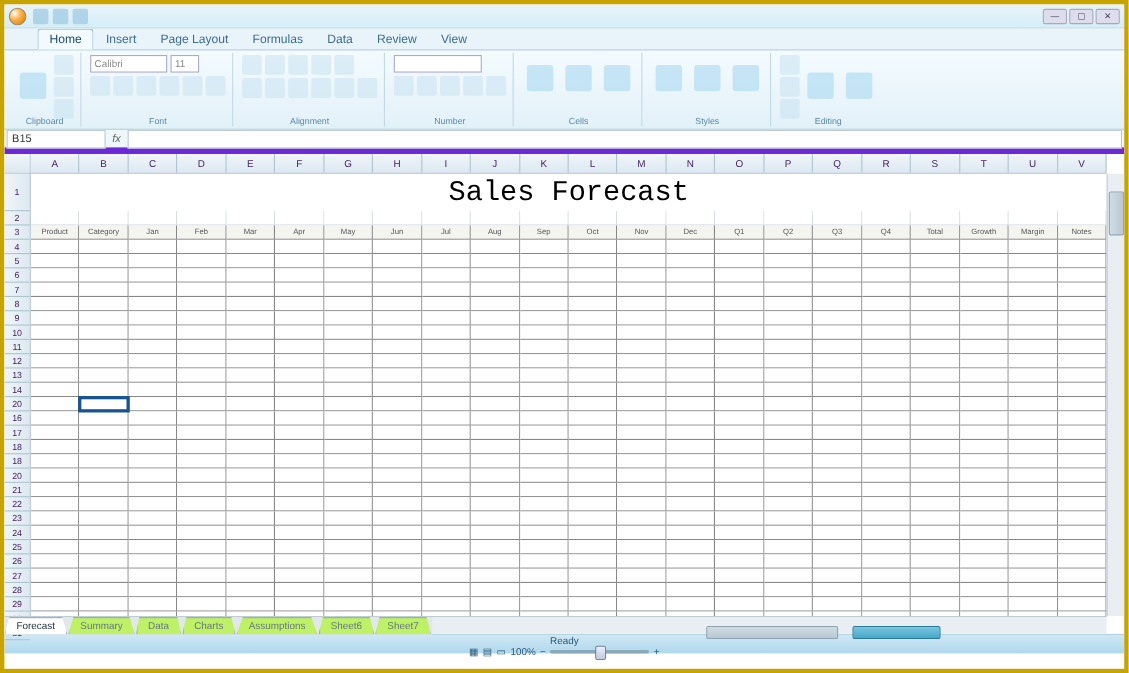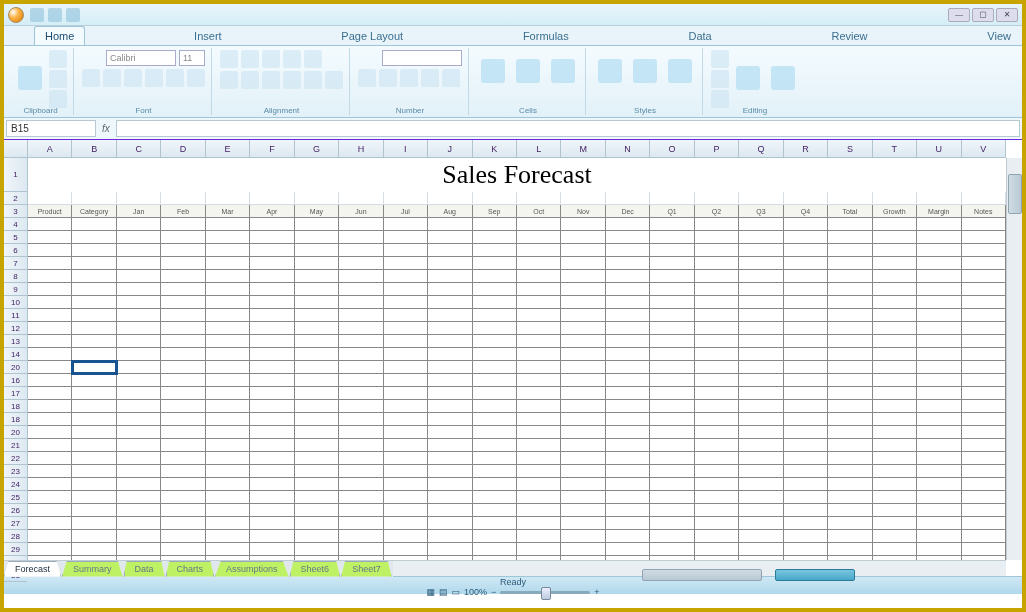--- a/index.html
+++ b/index.html
@@ -4,51 +4,51 @@
 <style>
 * { box-sizing: border-box; margin: 0; padding: 0; }
 body { font-family: "Segoe UI", Tahoma, sans-serif; font-size: 11px; background: #fff; width: 1026px; height: 612px; overflow: hidden; border: 4px solid #c8a400; }
 .titlebar { height: 22px; background: linear-gradient(#e8f4fa,#d5eef7); display: flex; align-items: center; justify-content: space-between; padding: 0 4px; border-bottom: 1px solid #b8cfda; }
 .titlebar .left { display:flex; align-items:center; gap:6px; }
 .office-btn { width:16px; height:16px; border-radius:50%; background: radial-gradient(circle at 30% 30%, #fff, #ffb347 40%, #d17a00); border:1px solid #a85; }
 .qat { display:flex; gap:4px; }
 .qat-btn { width:14px; height:14px; background:#7fb8d6; border-radius:2px; opacity:.5; }
 .win-ctrl { display:flex; gap:2px; }
 .win-btn { width:22px; height:14px; background:#dde; border:1px solid #aab; border-radius:2px; display:flex; align-items:center; justify-content:center; font-size:8px; color:#445; }
-.tabs { height:20px; background:#e8f4fa; display:flex; align-items:flex-end; padding-left:30px; border-bottom:1px solid #9fc5d8;justify-content:space-between; }
+.tabs { height:20px; background:#e8f4fa; display:flex; align-items:flex-end; padding-left:30px; border-bottom:1px solid #9fc5d8; }
 .tab { padding:3px 10px; font-size:11px; color:#3b6e8f; cursor:pointer; border:1px solid transparent; border-bottom:none; }
 .tab.active { background:#f4fbff; border-color:#9fc5d8; border-radius:3px 3px 0 0; color:#1a4a6e; font-weight:500; }
 .ribbon { height:72px; background:linear-gradient(#f4fbff,#e2f1f8); border-bottom:1px solid #9fc5d8; display:flex; padding:2px 4px; gap:2px; overflow:hidden; }
 .group { border-right:1px solid #c2dae6; padding:2px 6px 12px 6px; display:flex; flex-direction:column; justify-content:space-between; position:relative; }
 .group-label { position:absolute; bottom:0; left:0; right:0; text-align:center; font-size:8px; color:#5a8aa8; }
 .btns-row { display:flex; gap:3px; flex-wrap:wrap; align-items:center; }
 .btns-col { display:flex; flex-direction:column; gap:2px; }
 .big-btn { width:32px; height:44px; display:flex; flex-direction:column; align-items:center; justify-content:center; border:1px solid transparent; border-radius:3px; cursor:pointer; }
 .big-btn .icon { width:24px; height:24px; background:#a8d8f0; border-radius:3px; margin-bottom:2px; opacity:.6; }
 .small-btn { width:18px; height:18px; background:#c8e2f0; border-radius:2px; cursor:pointer; opacity:.55; }
-.font-box { width:70px; height:16px; background:#fff; border:1px solid #aac; font-size:9px; padding:1px 3px; color:#888;margin-left:24px; }
+.font-box { width:70px; height:16px; background:#fff; border:1px solid #aac; font-size:9px; padding:1px 3px; color:#888; }
 .size-box { width:26px; height:16px; background:#fff; border:1px solid #aac; font-size:9px; padding:1px 3px; color:#888; }
-.namebox-row { height:22px; background:#eef7fb; border-bottom:1px solid #6d28d9; display:flex; align-items:center; padding:0 2px; gap:6px; }
+.namebox-row { height:22px; background:#eef7fb; border-bottom:6px solid #6d28d9; display:flex; align-items:center; padding:0 2px; gap:6px; }
 .namebox { width:90px; height:17px; background:#fff; border:1px solid #b8c8d0; font-size:10px; padding:1px 4px; color:#333; }
 .fx-label { font-style:italic; font-size:10px; color:#666; }
 .fx-input { flex:1; height:17px; background:#fff; border:1px solid #b8c8d0; }
 .sheet-area { height:436px; display:flex; background:#fff; position:relative; }
 .col-hdrs { height:18px; display:flex; background:linear-gradient(#f0f6fa,#dce8f0); border-bottom:1px solid #b0c4d0; position:absolute; top:0; left:24px; right:16px; }
 .select-all { width:24px; height:18px; background:linear-gradient(#f0f6fa,#dce8f0); border-right:1px solid #b0c4d0; border-bottom:1px solid #b0c4d0; position:absolute; top:0; left:0; }
 .col-h { border-right:1px solid #b0c4d0; text-align:center; font-size:9px; color:#426; display:flex; align-items:center; justify-content:center; flex:1; min-width:42px; }
 .row-hdrs { width:24px; position:absolute; top:18px; left:0; bottom:16px; background:linear-gradient(90deg,#f0f6fa,#dce8f0); border-right:1px solid #b0c4d0; }
 .row-h { height:13px; border-bottom:1px solid #b0c4d0; font-size:8px; color:#426; display:flex; align-items:center; justify-content:center; }
 .row-h.tall { height:34px; }
 .grid { position:absolute; top:18px; left:24px; right:16px; bottom:16px; overflow:hidden; }
 .grid-row { display:flex; height:13px; }
 .grid-row.title-row { height:34px; }
 .cell { flex:1; min-width:42px; border-right:1px solid #d5dde2; border-bottom:1px solid #d5dde2; font-size:8px; padding:0 2px; overflow:hidden; display:flex; align-items:center; background:#fff; }
 .cell.header-cell { background:#f5f5f0; font-weight:500; border-right-color:#888; border-bottom-color:#888; font-size:7px; color:#555; justify-content:center; }
 .cell.sub-cell { border-right-color:#888; border-bottom-color:#888; }
-.title-cell { grid-column: span 22; font-size:26px; font-weight:500; font-family:Liberation Serif, serif; text-align:center; justify-content:center; background:#fff; border:none; flex:22; }
+.title-cell { grid-column: span 22; font-size:26px; font-weight:500; font-family:Liberation Mono, monospace; text-align:center; justify-content:center; background:#fff; border:none; flex:22; }
 .sel-cell { outline:3px solid #1a5490; outline-offset:-2px; background:#fff; z-index:2; position:relative; }
 .vscroll { width:16px; position:absolute; right:0; top:18px; bottom:16px; background:#e8eef2; border-left:1px solid #c0ccd4; }
 .vthumb { width:14px; height:40px; background:linear-gradient(90deg,#d0dce4,#b8c8d4); border:1px solid #90a4b0; border-radius:2px; margin:16px auto 0; }
 .hscroll { height:16px; position:absolute; left:0; right:16px; bottom:0; background:#e8eef2; border-top:1px solid #c0ccd4; display:flex; align-items:center; }
 .sheet-tabs { display:flex; height:16px; background:#e0e8ee; }
 .sheet-tab { padding:2px 10px; font-size:9px; background:#fff; border:1px solid #9ab; border-bottom:none; color:#234; margin-right:1px; cursor:pointer; clip-path: polygon(8% 0, 92% 0, 100% 100%, 0 100%); }
 .sheet-tab.active { background:#fff; font-weight:500; }
 .sheet-tab.dim { background:#bef264; color:#678; }
 .hthumb-track { flex:1; position:relative; margin-left:6px; }
 .hthumb { width:120px; height:12px; background:linear-gradient(#d0dce4,#b8c8d4); border:1px solid #90a4b0; border-radius:2px; position:absolute; left:40%; }

